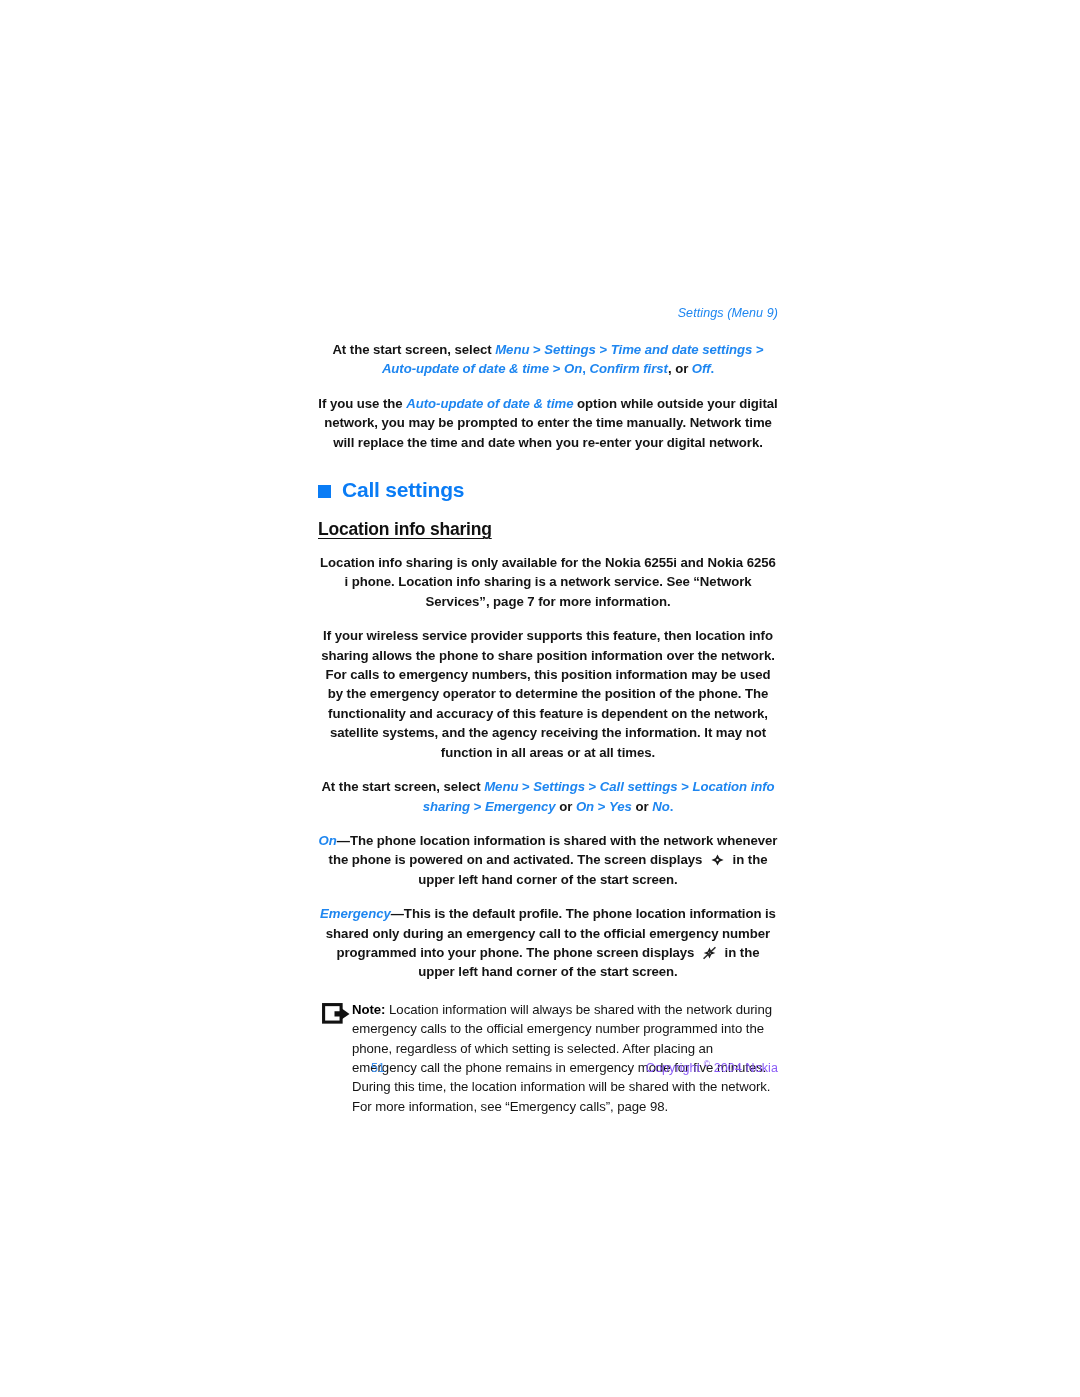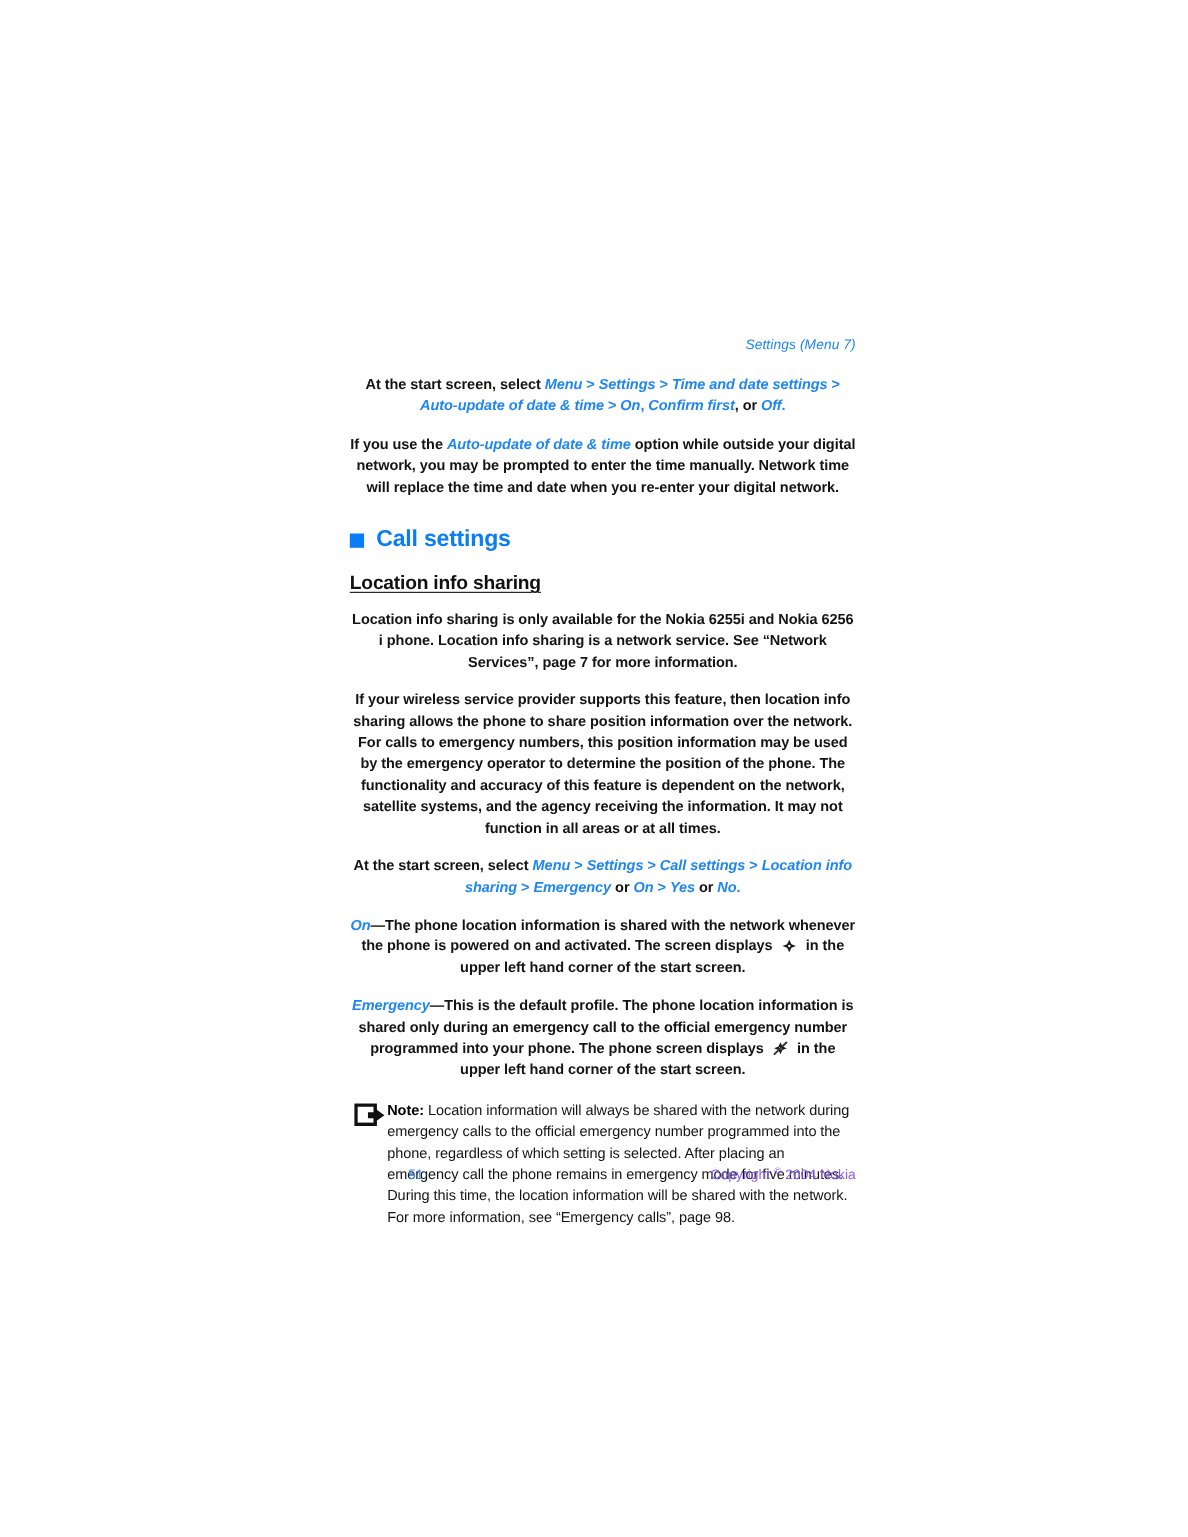--- a/index.html
+++ b/index.html
@@ -173,21 +173,21 @@
     vertical-align: super;
   }
 </style>
 </head>
 <body>
 
 <div class="page">
 
   <div class="content-column">
 
-    <div class="running-header">Settings (Menu 7)</div>
+    <div class="running-header">Settings (Menu 9)</div>
 
     <p class="body-par"><span>At the start screen, select </span><span class="ui-term">Menu</span><span class="plain-blue"> &gt; </span><span class="ui-term">Settings</span><span class="plain-blue"> &gt; </span><span class="ui-term">Time and date settings</span><span class="plain-blue"> &gt; </span><span class="ui-term">Auto-update of date &amp; time</span><span class="plain-blue"> &gt; </span><span class="ui-term">On</span><span class="plain-blue">, </span><span class="ui-term">Confirm first</span><span>, or </span><span class="ui-term">Off</span><span class="plain-blue">.</span></p>
 
     <p class="body-par"><span>If you use the </span><span class="ui-term">Auto-update of date &amp; time</span><span> option while outside your digital network, you may be prompted to enter the time manually. Network time will replace the time and date when you re-enter your digital network.</span></p>
 
 
     <div class="section-heading">
       <span class="heading-bullet"></span>
       <span class="section-heading-text">Call settings</span>
     </div>

